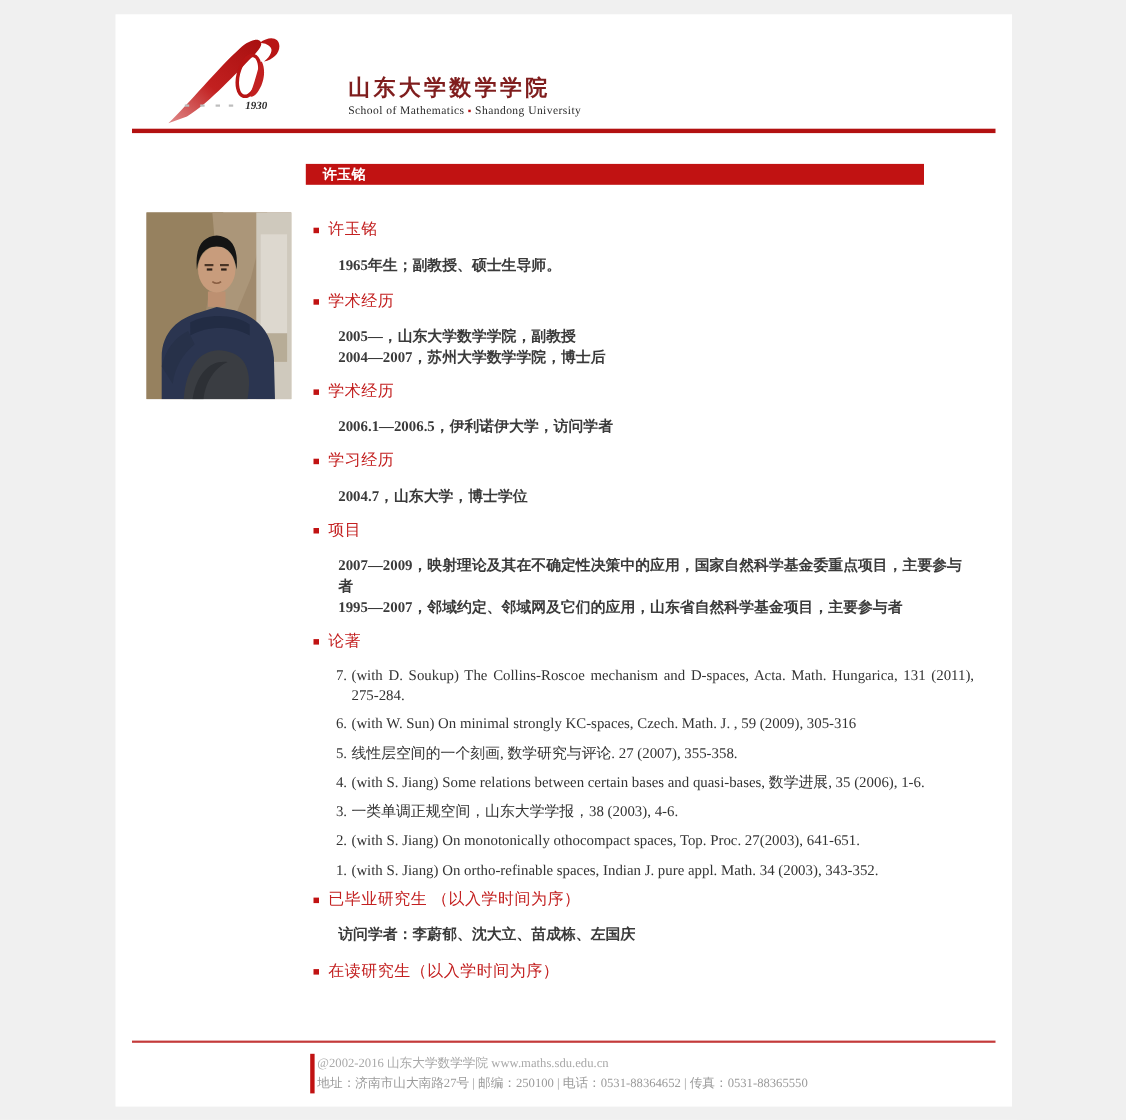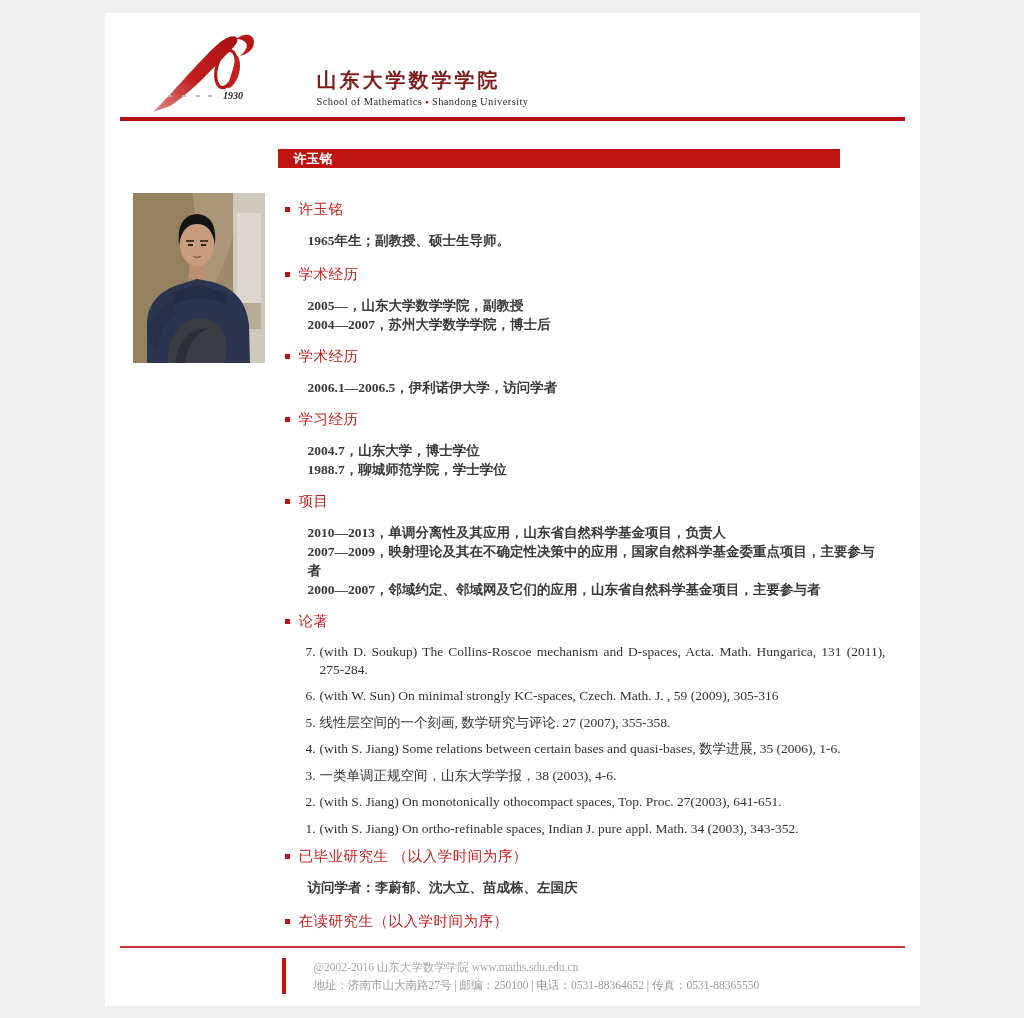--- a/index.html
+++ b/index.html
@@ -66,21 +66,21 @@
     flex: 1 1 auto; font-size: 13.5px; line-height: 17.5px;
     text-align: justify; color: #333;
   }
   
   .footer-rule {
     position: absolute; bottom: 58px; left: 15px;
     width: 785px; height: 2px; background: #c43a3a;
   }
   .footer-block {
     position: absolute; bottom: 12px; left: 177px;
-    border-left: 4px solid #c11212; padding-left: 28px;
+    border-left: 4px solid #c11212; padding-left: 3px;
   }
   .footer-line1 { color: #a9a9a9; font-size: 11.5px; line-height: 18px; }
   .footer-line2 { color: #9a9a9a; font-size: 11.5px; line-height: 18px; text-align: right; }
 </style>
 </head>
 <body>
 
 <div class="card">
 
   <div class="header">
@@ -179,31 +179,29 @@
     <div class="sec-body">
       <div class="line">2006.1—2006.5，伊利诺伊大学，访问学者</div>
     </div>
 
     <div class="sec-head">
       <span class="bullet"></span>
       <span class="sec-title">学习经历</span>
     </div>
     <div class="sec-body">
       <div class="line">2004.7，山东大学，博士学位</div>
-      <div class="line">1988.7，聊城师范学院，学士学位</div>
     </div>
 
     <div class="sec-head">
       <span class="bullet"></span>
       <span class="sec-title">项目</span>
     </div>
     <div class="sec-body">
-      <div class="line">2010—2013，单调分离性及其应用，山东省自然科学基金项目，负责人</div>
       <div class="line">2007—2009，映射理论及其在不确定性决策中的应用，国家自然科学基金委重点项目，主要参与者</div>
-      <div class="line">2000—2007，邻域约定、邻域网及它们的应用，山东省自然科学基金项目，主要参与者</div>
+      <div class="line">1995—2007，邻域约定、邻域网及它们的应用，山东省自然科学基金项目，主要参与者</div>
     </div>
 
     <div class="sec-head">
       <span class="bullet"></span>
       <span class="sec-title">论著</span>
     </div>
     <div class="pubs">
       <div class="pub-item">
         <div class="pub-num">7.</div>
         <div class="pub-text">(with D. Soukup) The Collins-Roscoe mechanism and D-spaces, Acta. Math. Hungarica, 131 (2011), 275-284.</div>

